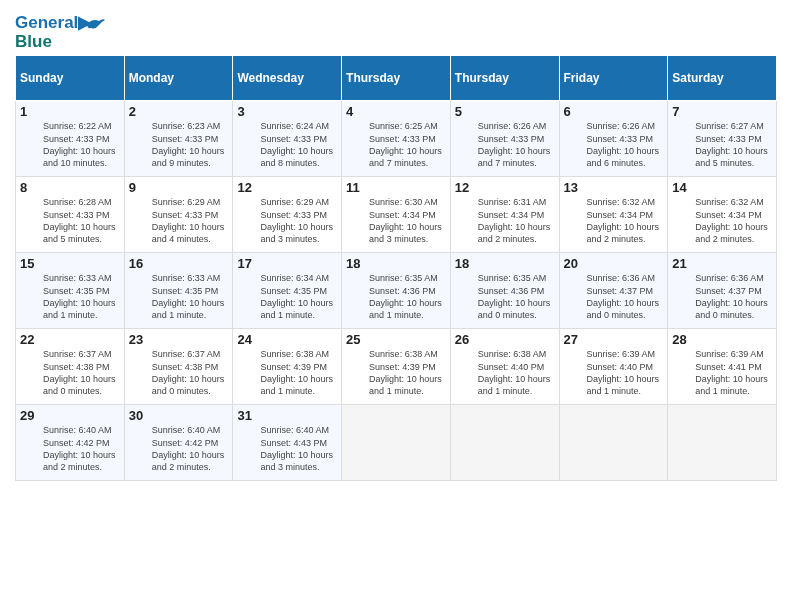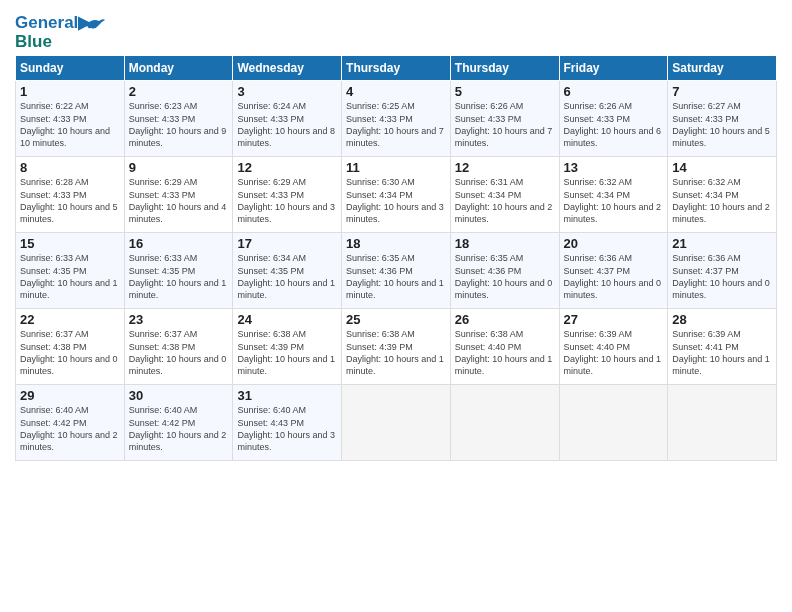--- a/index.html
+++ b/index.html
@@ -40,21 +40,21 @@
     table {
       width: 100%;
       border-collapse: collapse;
       table-layout: fixed;
     }
     thead tr th {
       background: #1a6faf;
       color: #fff;
       font-size: 12px;
       font-weight: bold;
-      padding: 5px 4px;
+      padding: 15px 4px;
       text-align: left;
       border: 1px solid #fff;
     }
     tbody tr td {
       border: 1px solid #ddd;
       vertical-align: top;
       padding: 3px 4px;
       font-size: 9.5px;
       color: #333;
       background: #fff;
@@ -67,20 +67,21 @@
       font-size: 13px;
       font-weight: bold;
       color: #222;
       display: block;
       margin-bottom: 1px;
     }
     .cell-text {
       font-size: 9px;
       line-height: 1.35;
       color: #444;
+      margin-left: 23px;
     }
     .empty-cell {
       background: #f5f5f5 !important;
     }
   </style>
 </head>
 <body>
 
 <div class="container">
   <div class="header">

